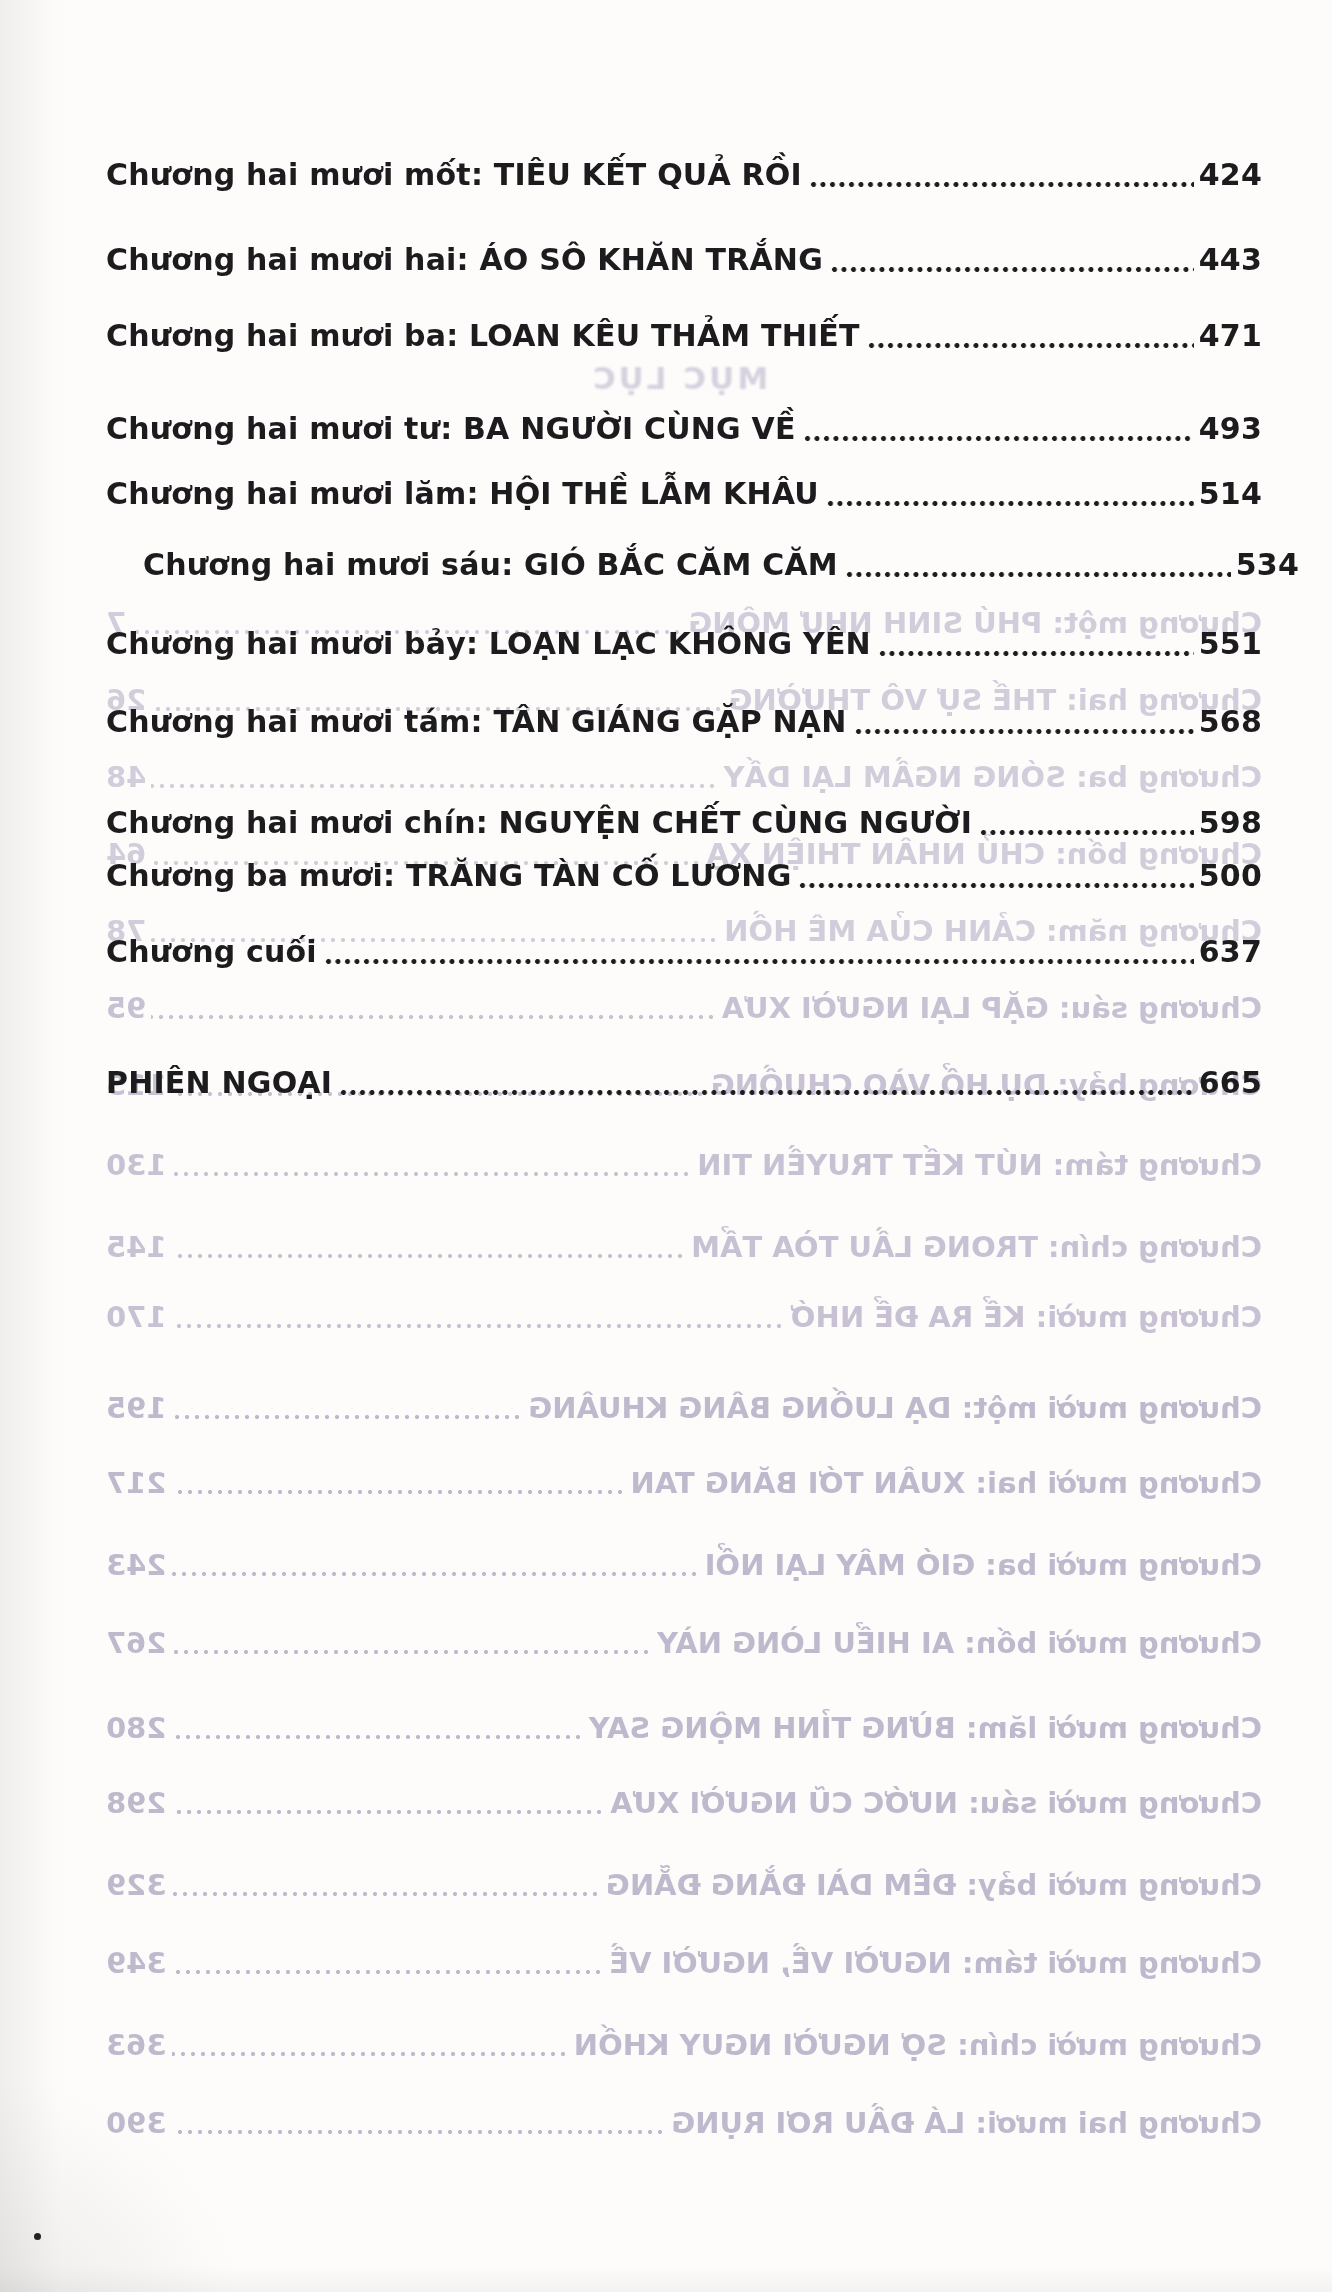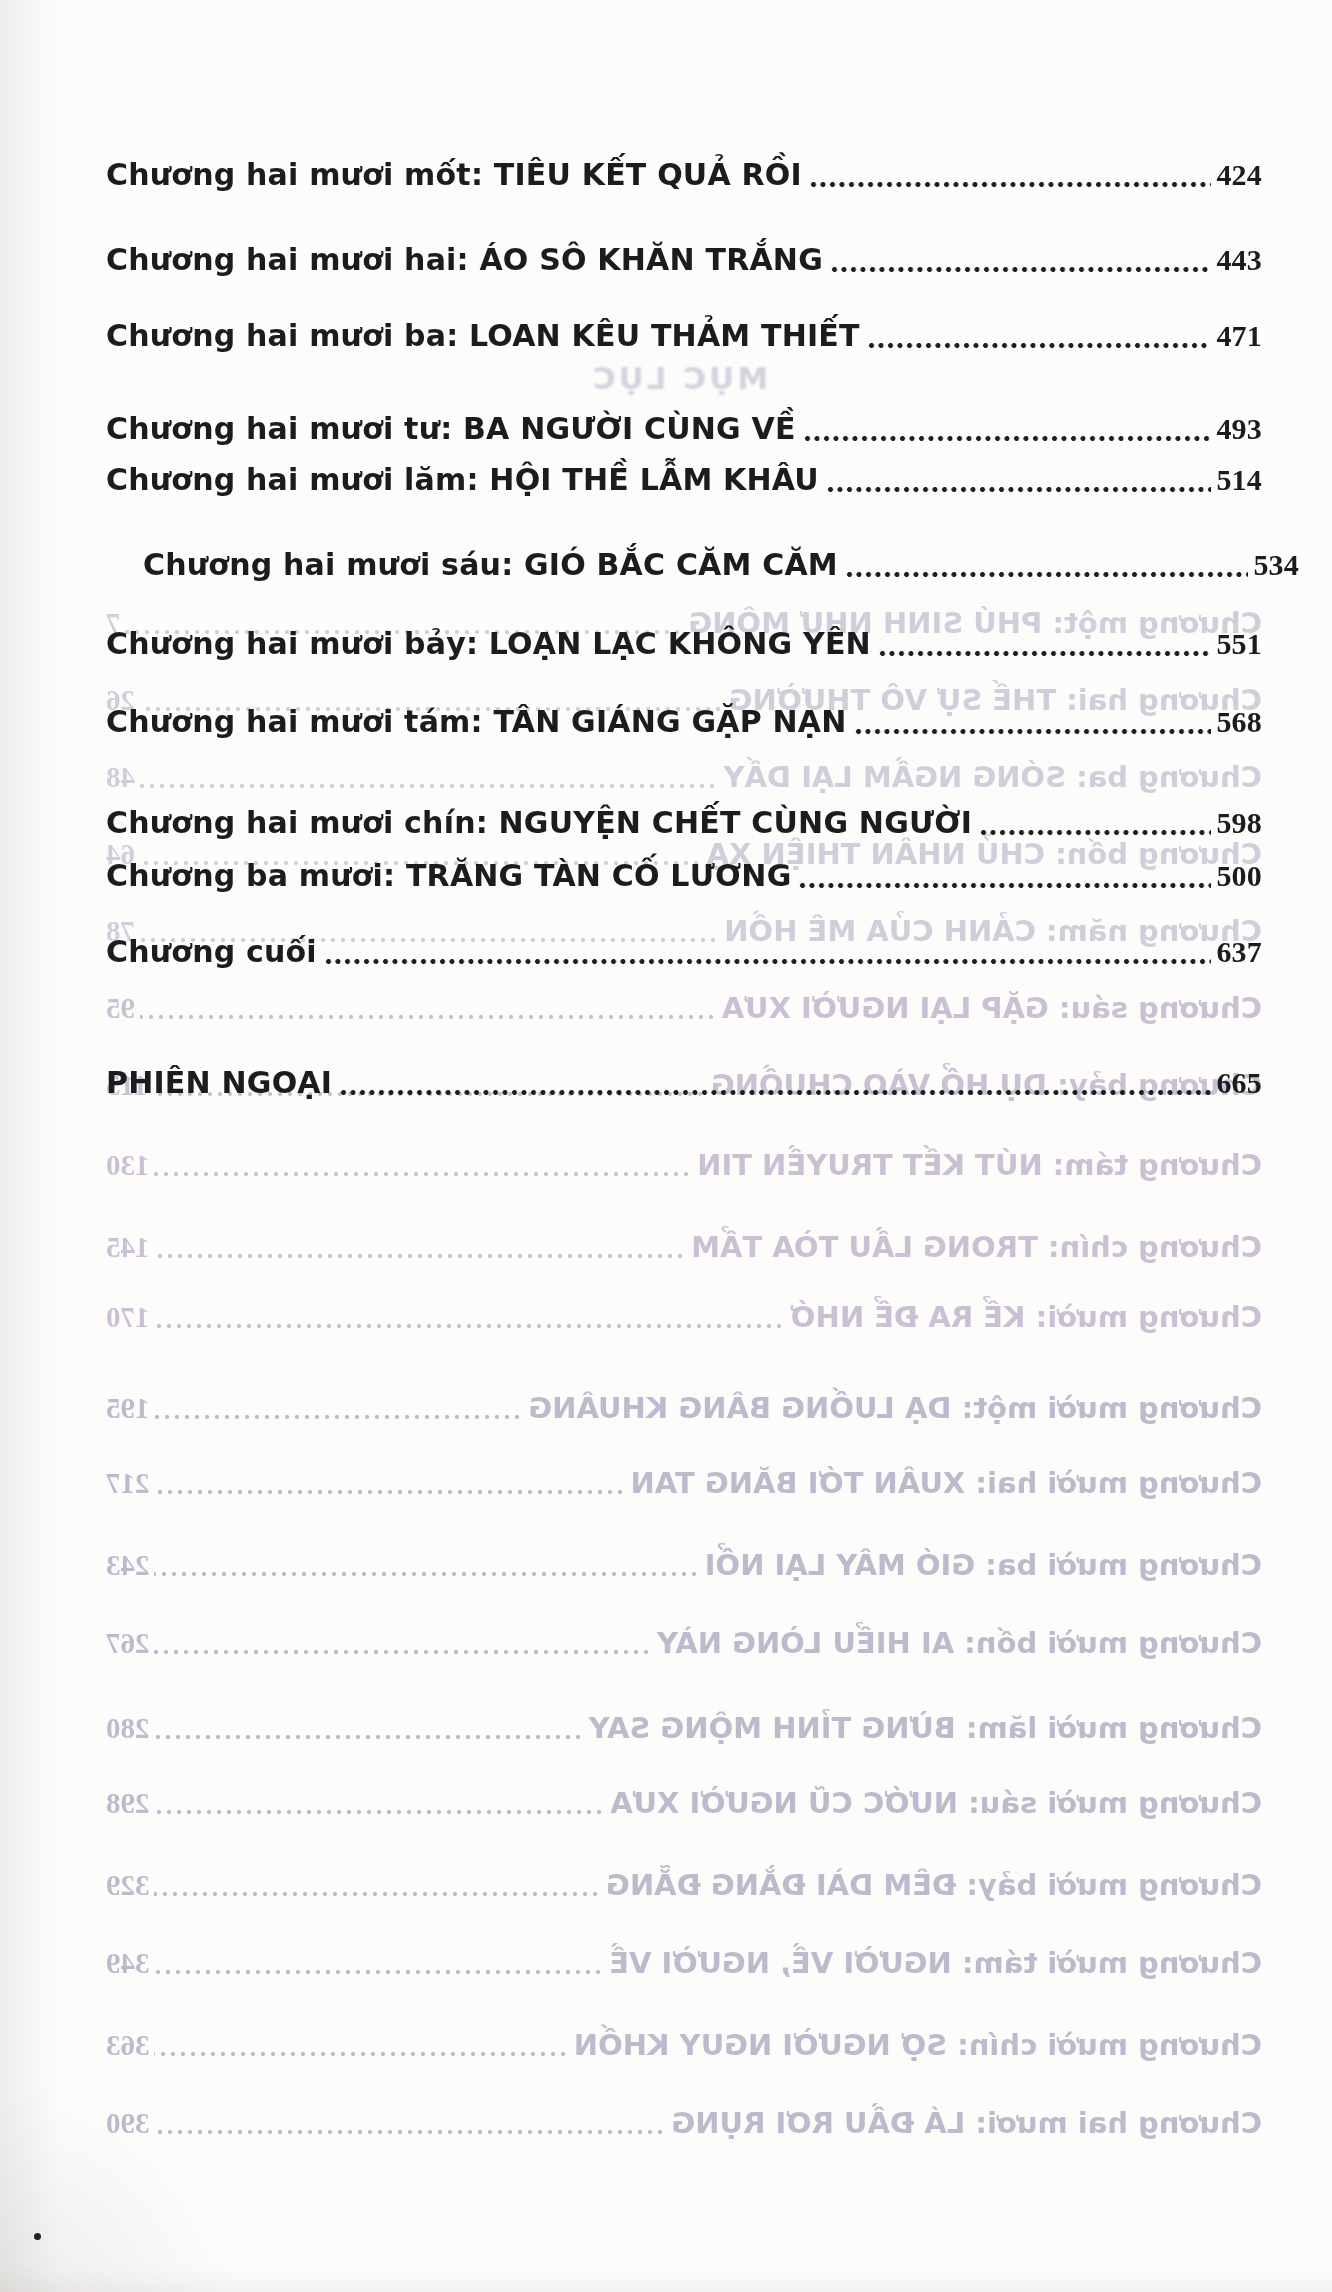--- a/index.html
+++ b/index.html
@@ -34,21 +34,21 @@
 
   
   .toc-row{
     position:absolute;
     left:106px;width:1156px;height:42px;
     display:flex;align-items:baseline;
     line-height:42px;
     white-space:nowrap;
   }
   .toc-text{font-weight:bold;}
-  .toc-page{font-weight:bold;font-family:Liberation Serif, serif;}
+  .toc-page{font-weight:bold;}
   .leader{
     flex:1 1 auto;min-width:12px;
     align-self:flex-end;
     height:9px;
     margin:0 5px 7px 7px;
     background-image:radial-gradient(circle at 4.5px 4.5px, currentColor 2.1px, rgba(0,0,0,0) 2.9px);
     background-size:9.5px 9px;
     background-repeat:repeat-x;
   }
   
@@ -228,21 +228,21 @@
     <span class="leader"></span>
     <span class="toc-page">471</span>
   </div>
 
   <div class="toc-row front" style="top: 408px;">
     <span class="toc-text">Chương hai mươi tư: BA NGƯỜI CÙNG VỀ</span>
     <span class="leader"></span>
     <span class="toc-page">493</span>
   </div>
 
-  <div class="toc-row front" style="top: 459px;">
+  <div class="toc-row front" style="top: 473px;">
     <span class="toc-text">Chương hai mươi lăm: HỘI THỀ LẪM KHÂU</span>
     <span class="leader"></span>
     <span class="toc-page">514</span>
   </div>
 
   <div class="toc-row front" style="top: 544px; margin-left: 37px;">
     <span class="toc-text">Chương hai mươi sáu: GIÓ BẮC CĂM CĂM</span>
     <span class="leader"></span>
     <span class="toc-page">534</span>
   </div>

